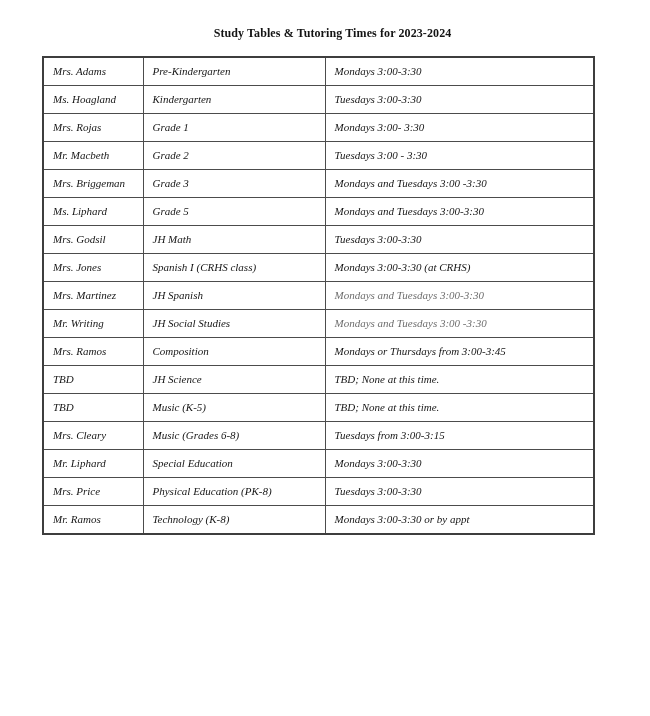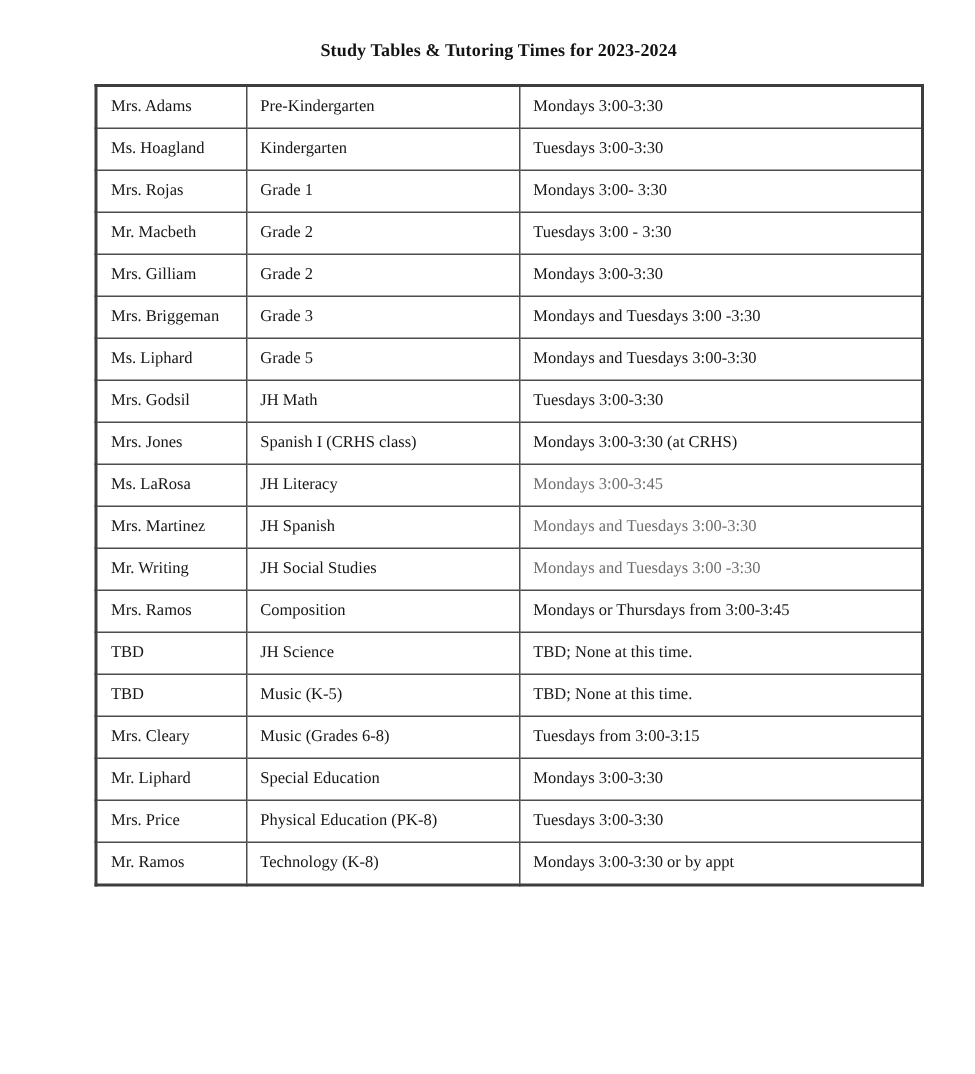--- a/index.html
+++ b/index.html
@@ -24,25 +24,26 @@
     text-align: center;
     font-weight: bold;
     font-size: 12px;
     line-height: 14px;
     color: #141414;
     letter-spacing: 0.1px;
   }
   table.schedule {
     position: absolute;
     top: 56px;
-    left: 63px;
+    left: 42px;
     width: 551px;
     border-collapse: collapse;
     table-layout: fixed;
     border: 2px solid var(--border-outer, #3e3e3e);
+    font-style: italic;
   }
   table.schedule td {
     border: 1px solid var(--border-inner, #4c4c4c);
     height: 27px;
     padding: 0 4px 0 9px;
     font-size: 11px;
     line-height: 13px;
     color: var(--text-color, #161616);
     vertical-align: middle;
     white-space: nowrap;
@@ -82,48 +83,38 @@
           <td>Mrs. Rojas</td>
           <td>Grade 1</td>
           <td>Mondays 3:00- 3:30</td>
         </tr>
         <tr>
           <td>Mr. Macbeth</td>
           <td>Grade 2</td>
           <td>Tuesdays 3:00 - 3:30</td>
         </tr>
         <tr>
-          <td>Mrs. Gilliam</td>
-          <td>Grade 2</td>
-          <td>Mondays 3:00-3:30</td>
-        </tr>
-        <tr>
           <td>Mrs. Briggeman</td>
           <td>Grade 3</td>
           <td>Mondays and Tuesdays 3:00 -3:30</td>
         </tr>
         <tr>
           <td>Ms. Liphard</td>
           <td>Grade 5</td>
           <td>Mondays and Tuesdays 3:00-3:30</td>
         </tr>
         <tr>
           <td>Mrs. Godsil</td>
           <td>JH Math</td>
           <td>Tuesdays 3:00-3:30</td>
         </tr>
         <tr>
           <td>Mrs. Jones</td>
           <td>Spanish I (CRHS class)</td>
           <td>Mondays 3:00-3:30 (at CRHS)</td>
-        </tr>
-        <tr>
-          <td>Ms. LaRosa</td>
-          <td>JH Literacy</td>
-          <td class="muted">Mondays 3:00-3:45</td>
         </tr>
         <tr>
           <td>Mrs. Martinez</td>
           <td>JH Spanish</td>
           <td class="muted">Mondays and Tuesdays 3:00-3:30</td>
         </tr>
         <tr>
           <td>Mr. Writing</td>
           <td>JH Social Studies</td>
           <td class="muted">Mondays and Tuesdays 3:00 -3:30</td>

